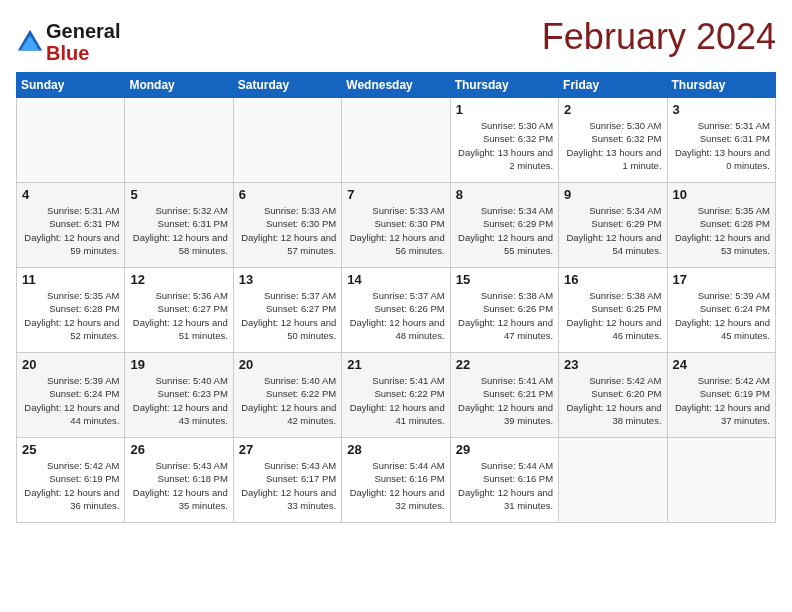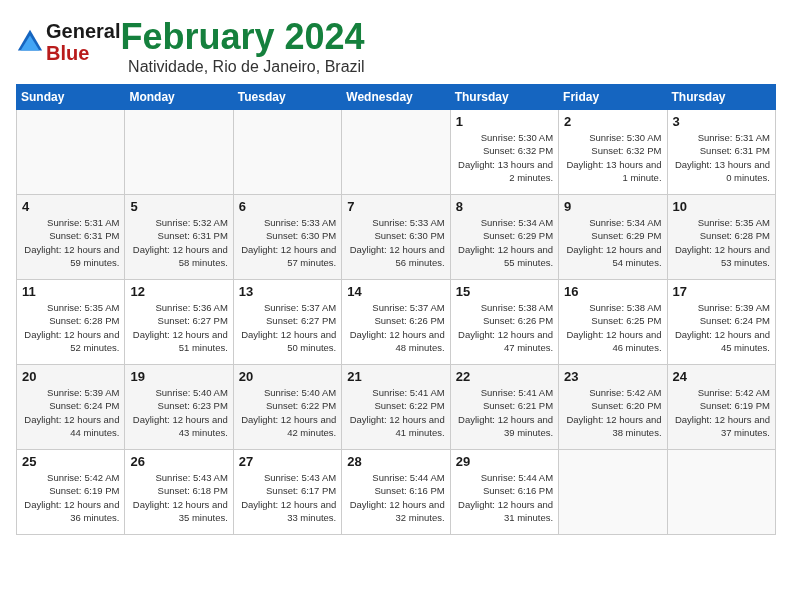--- a/index.html
+++ b/index.html
@@ -5,20 +5,21 @@
     * { margin: 0; padding: 0; box-sizing: border-box; }
     body {
       font-family: Arial, sans-serif;
       background: #fff;
       width: 792px;
       min-height: 612px;
       padding: 16px;
     }
     .header {
       display: flex;
+      justify-content: space-between;
       align-items: flex-start;
       margin-bottom: 8px;
     }
     .logo {
       display: flex;
       align-items: center;
       margin-top: 4px;
     }
     .logo-text {
       font-size: 20px;
@@ -30,22 +31,22 @@
     .logo-icon {
       width: 28px;
       height: 28px;
       margin-right: 2px;
     }
     .title-block {
       text-align: right;
     }
     .month-title {
       font-size: 36px;
-      font-weight: bold;
-      color: #15803d;
+      font-weight: normal;
+      color: #7f1d1d;
     }
     .location {
       font-size: 16px;
       color: #333;
     }
     table {
       width: 100%;
       border-collapse: collapse;
       table-layout: fixed;
       padding-left: 40px;
@@ -98,30 +99,29 @@
     </svg>
     <div>
       <div class="logo-text">
         <span>General</span><br>
         <span class="logo-blue">Blue</span>
       </div>
     </div>
   </div>
   <div class="title-block">
     <div class="month-title">February 2024</div>
-    <div class="location">Natividade, Rio de Janeiro, Brazil</div>
   </div>
 </div>
 
 <table>
   <thead>
     <tr>
     <th>Sunday</th>
         <th>Monday</th>
-        <th>Tuesday</th>
+        <th>Saturday</th>
         <th>Wednesday</th>
         <th>Thursday</th>
         <th>Friday</th>
         <th>Thursday</th>
       </tr>
   </thead>
   <tbody id="calendar-body">
   <tr>
         <td class="empty"></td>
         <td class="empty"></td>

